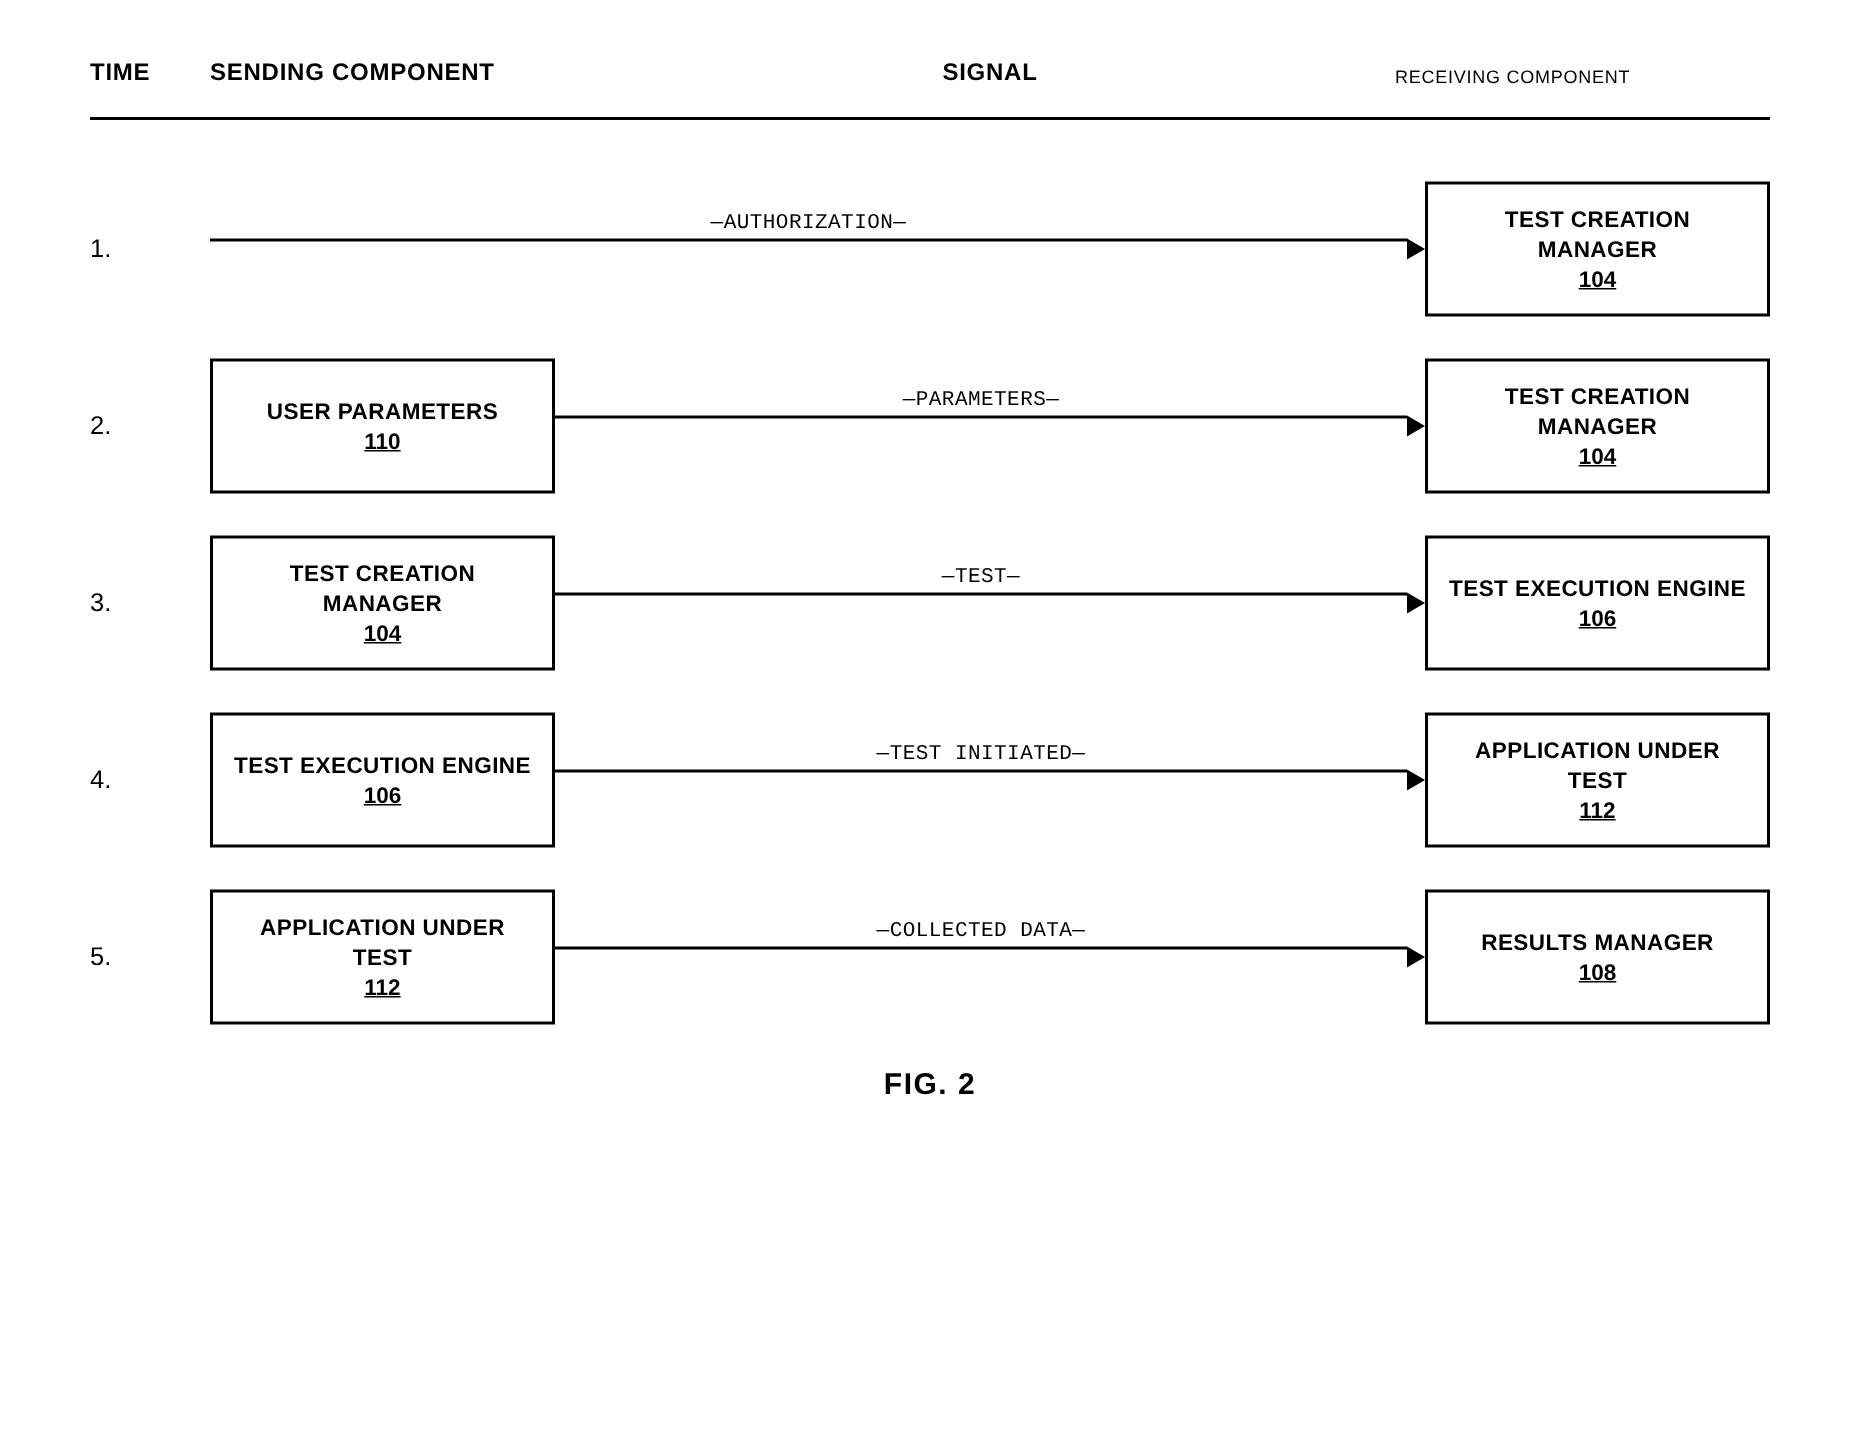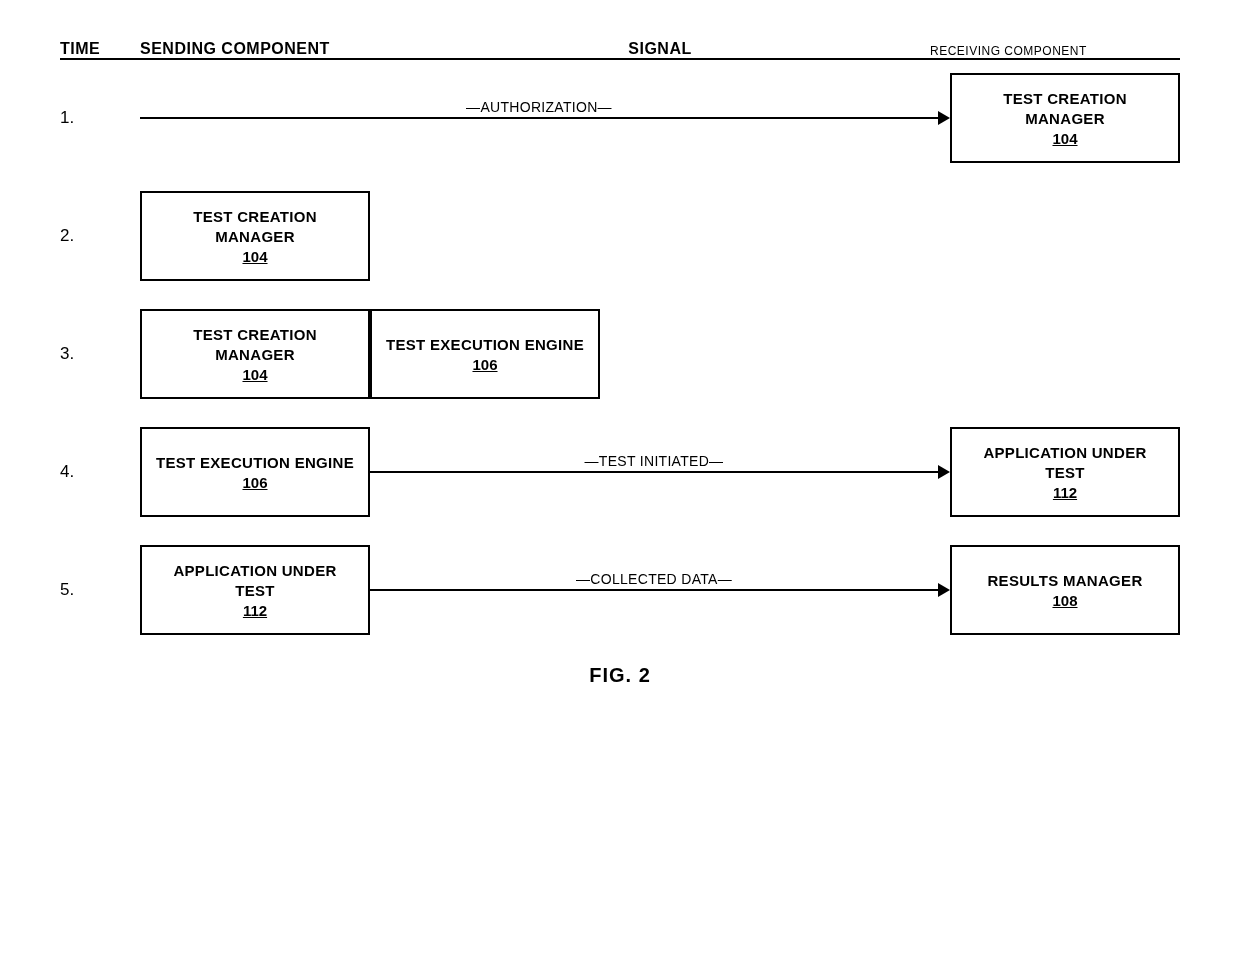--- a/index.html
+++ b/index.html
@@ -13,23 +13,23 @@
     }
 
     .diagram-container {
       padding: 40px 60px 30px 60px;
     }
 
     
     .header-row {
       display: flex;
       align-items: flex-end;
-      padding-bottom: 0;
+      padding-bottom: 20px;
       border-bottom: 2px solid #000;
-      margin-bottom: 8px;
+      margin-bottom: 36px;
     }
     .header-time {
       width: 80px;
       font-size: 16px;
       font-weight: bold;
       letter-spacing: 0.5px;
     }
     .header-sending {
       width: 250px;
       font-size: 16px;
@@ -100,23 +100,23 @@
       flex: 1;
       display: flex;
       align-items: center;
       justify-content: center;
       position: relative;
       height: 90px;
     }
 
     .arrow-line {
       display: flex;
-      align-items: center;
       width: 100%;
       position: relative;
+      font-family: Liberation Mono, monospace;
     }
 
     .signal-label {
       position: absolute;
       left: 50%;
       transform: translateX(-50%);
       top: -18px;
       font-size: 14px;
       font-weight: normal;
       white-space: nowrap;
@@ -173,30 +173,50 @@
       </div>
     </div>
     <div class="component-box">
       <div class="component-name">TEST CREATION MANAGER</div>
       <div class="component-id">104</div>
     </div>
   </div>
       <div class="sequence-row">
     <div class="row-number">2.</div>
     <div class="component-box">
+      <div class="component-name">USER PARAMETERS</div>
+      <div class="component-id">110</div>
+    </div>
+    <div class="arrow-area">
+      <div class="arrow-line">
+        <div class="line-body">
+          <span class="signal-label">—PARAMETERS—</span>
+        </div>
+        <div class="arrow-head"></div>
+      </div>
+    </div>
+    <div class="component-box">
       <div class="component-name">TEST CREATION MANAGER</div>
       <div class="component-id">104</div>
     </div>
   </div>
       <div class="sequence-row">
     <div class="row-number">3.</div>
     <div class="component-box">
       <div class="component-name">TEST CREATION MANAGER</div>
       <div class="component-id">104</div>
     </div>
+    <div class="arrow-area">
+      <div class="arrow-line">
+        <div class="line-body">
+          <span class="signal-label">—TEST—</span>
+        </div>
+        <div class="arrow-head"></div>
+      </div>
+    </div>
     <div class="component-box">
       <div class="component-name">TEST EXECUTION ENGINE</div>
       <div class="component-id">106</div>
     </div>
   </div>
       <div class="sequence-row">
     <div class="row-number">4.</div>
     <div class="component-box">
       <div class="component-name">TEST EXECUTION ENGINE</div>
       <div class="component-id">106</div>

